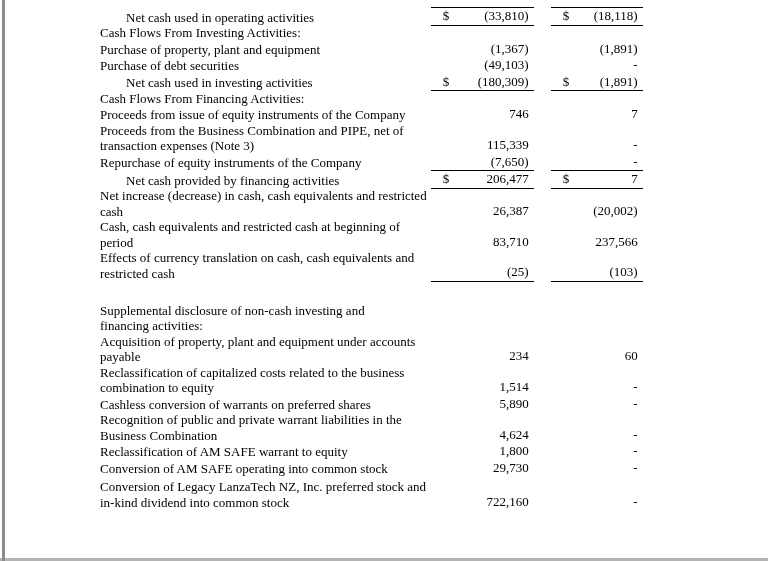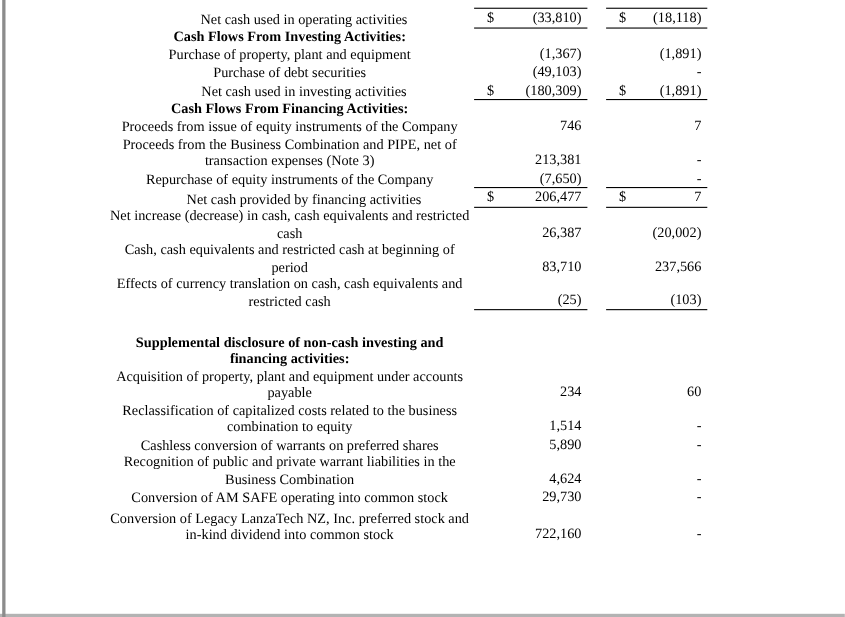--- a/index.html
+++ b/index.html
@@ -17,30 +17,30 @@
     background: #8c8c8c; z-index: 5;
   }
   .bottom-edge {
     position: absolute; left: 0; bottom: 0; width: 768px; height: 3px;
     background: #b3b3b3; z-index: 4;
   }
   table.fin {
     position: absolute; left: 100px; top: 7px;
     border-collapse: collapse;
     table-layout: fixed;
-    font-size: 13px; line-height: 15.5px; text-align: center;
+    font-size: 13px; line-height: 15.5px;
   }
   col.c-label { width: 326px; }
   col.c-amt1  { width: 103px; }
   col.c-gap   { width: 17px;  }
   col.c-amt2  { width: 92px;  }
   td { padding: 0; vertical-align: bottom; }
   td.label { padding-right: 4px; }
   td.label .line { white-space: nowrap; }
-  tr.bold td.label { font-weight: bold; }
+  tr.bold td.label { font-weight: normal; }
   tr.indent td.label { padding-left: 26px; }
   tr.gap-before > td { padding-top: 3px; font-family: Liberation Serif, serif; }
   td.amt { vertical-align: bottom; }
   td.amt .box { display: flex; align-items: baseline; padding: 0 5px 1px 12px; }
   td.amt .val { margin-left: auto; white-space: nowrap; }
   td.amt .cur { white-space: nowrap; }
   td.rule-top    { border-top: 1px solid #000; }
   td.rule-bottom { border-bottom: 1px solid #000; }
   td.rule-double { border-bottom: 3px double #000; }
   tr.spacer td { height: 21px; }
@@ -167,21 +167,21 @@
           </td>
         </tr>
         <tr>
           <td class="label">
             <div class="line">Proceeds from the Business Combination and PIPE, net of</div>
             <div class="line">transaction expenses (Note 3)</div>
           </td>
           <td class="amt">
             <div class="box">
               <span class="cur"></span>
-              <span class="val">213,381</span>
+              <span class="val">115,339</span>
             </div>
           </td>
           <td></td>
           <td class="amt">
             <div class="box">
               <span class="cur"></span>
               <span class="val">-</span>
             </div>
           </td>
         </tr>
@@ -348,20 +348,38 @@
         </tr>
         <tr>
           <td class="label">
             <div class="line">Recognition of public and private warrant liabilities in the</div>
             <div class="line">Business Combination</div>
           </td>
           <td class="amt">
             <div class="box">
               <span class="cur"></span>
               <span class="val">4,624</span>
+            </div>
+          </td>
+          <td></td>
+          <td class="amt">
+            <div class="box">
+              <span class="cur"></span>
+              <span class="val">-</span>
+            </div>
+          </td>
+        </tr>
+        <tr>
+          <td class="label">
+            <div class="line">Reclassification of AM SAFE warrant to equity</div>
+          </td>
+          <td class="amt">
+            <div class="box">
+              <span class="cur"></span>
+              <span class="val">1,800</span>
             </div>
           </td>
           <td></td>
           <td class="amt">
             <div class="box">
               <span class="cur"></span>
               <span class="val">-</span>
             </div>
           </td>
         </tr>

